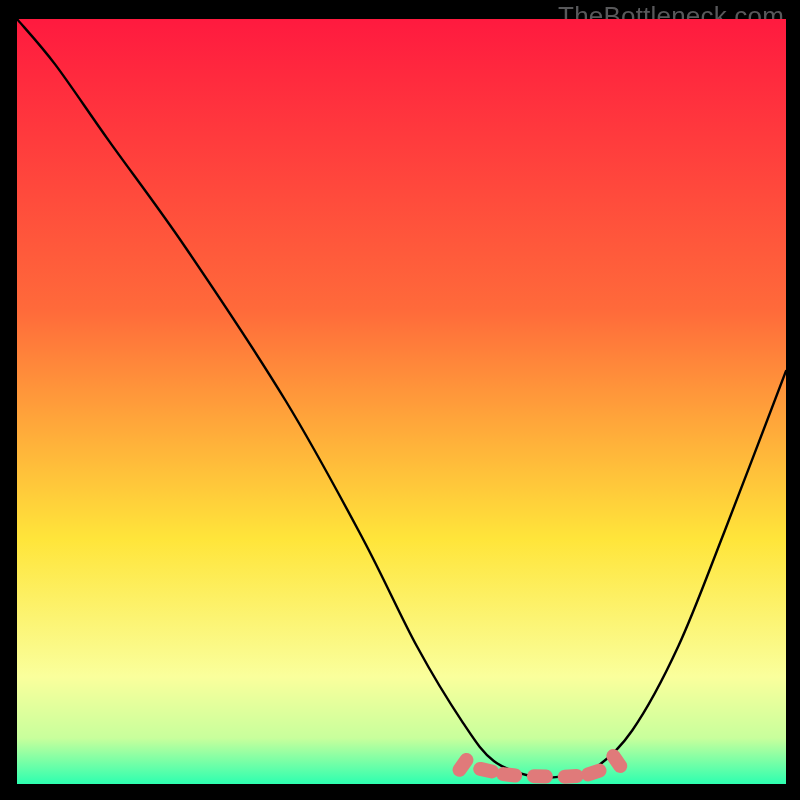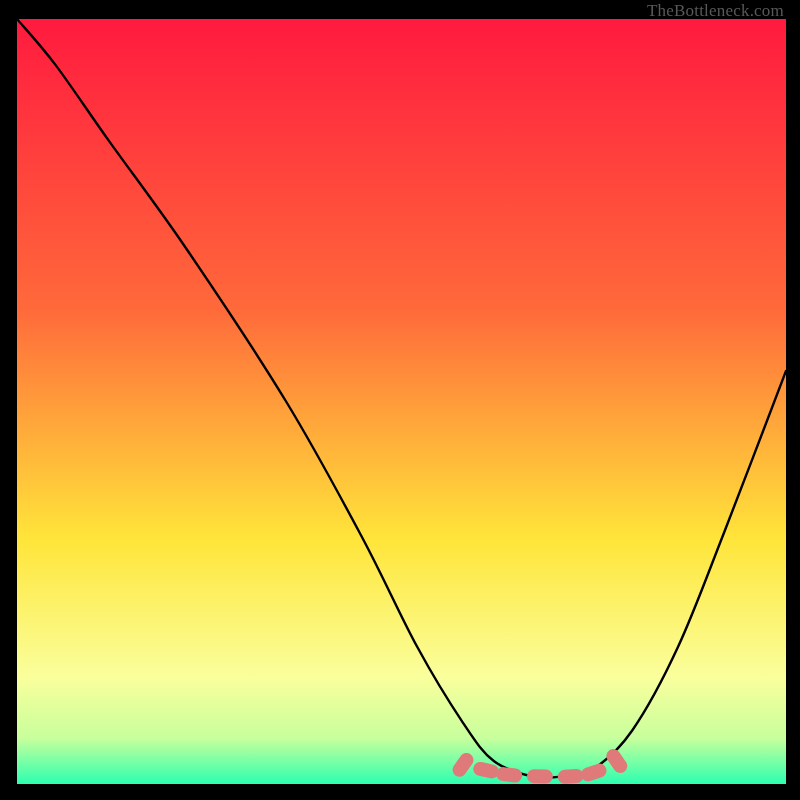--- a/index.html
+++ b/index.html
@@ -20,22 +20,22 @@
     position: absolute;
     left: 17px;
     top: 19px;
     width: 769px;
     height: 765px;
   }
   .watermark {
     position: absolute;
     top: 1px;
     right: 16px;
-    font-family: Liberation Serif, serif;
-    font-size: 17px;
+    font-family: Liberation Sans, sans-serif;
+    font-size: 26px;
     color: #58585a;
     letter-spacing: 0.2px;
   }
   svg {
     display: block;
   }
 </style>
 </head>
 <body>
 

